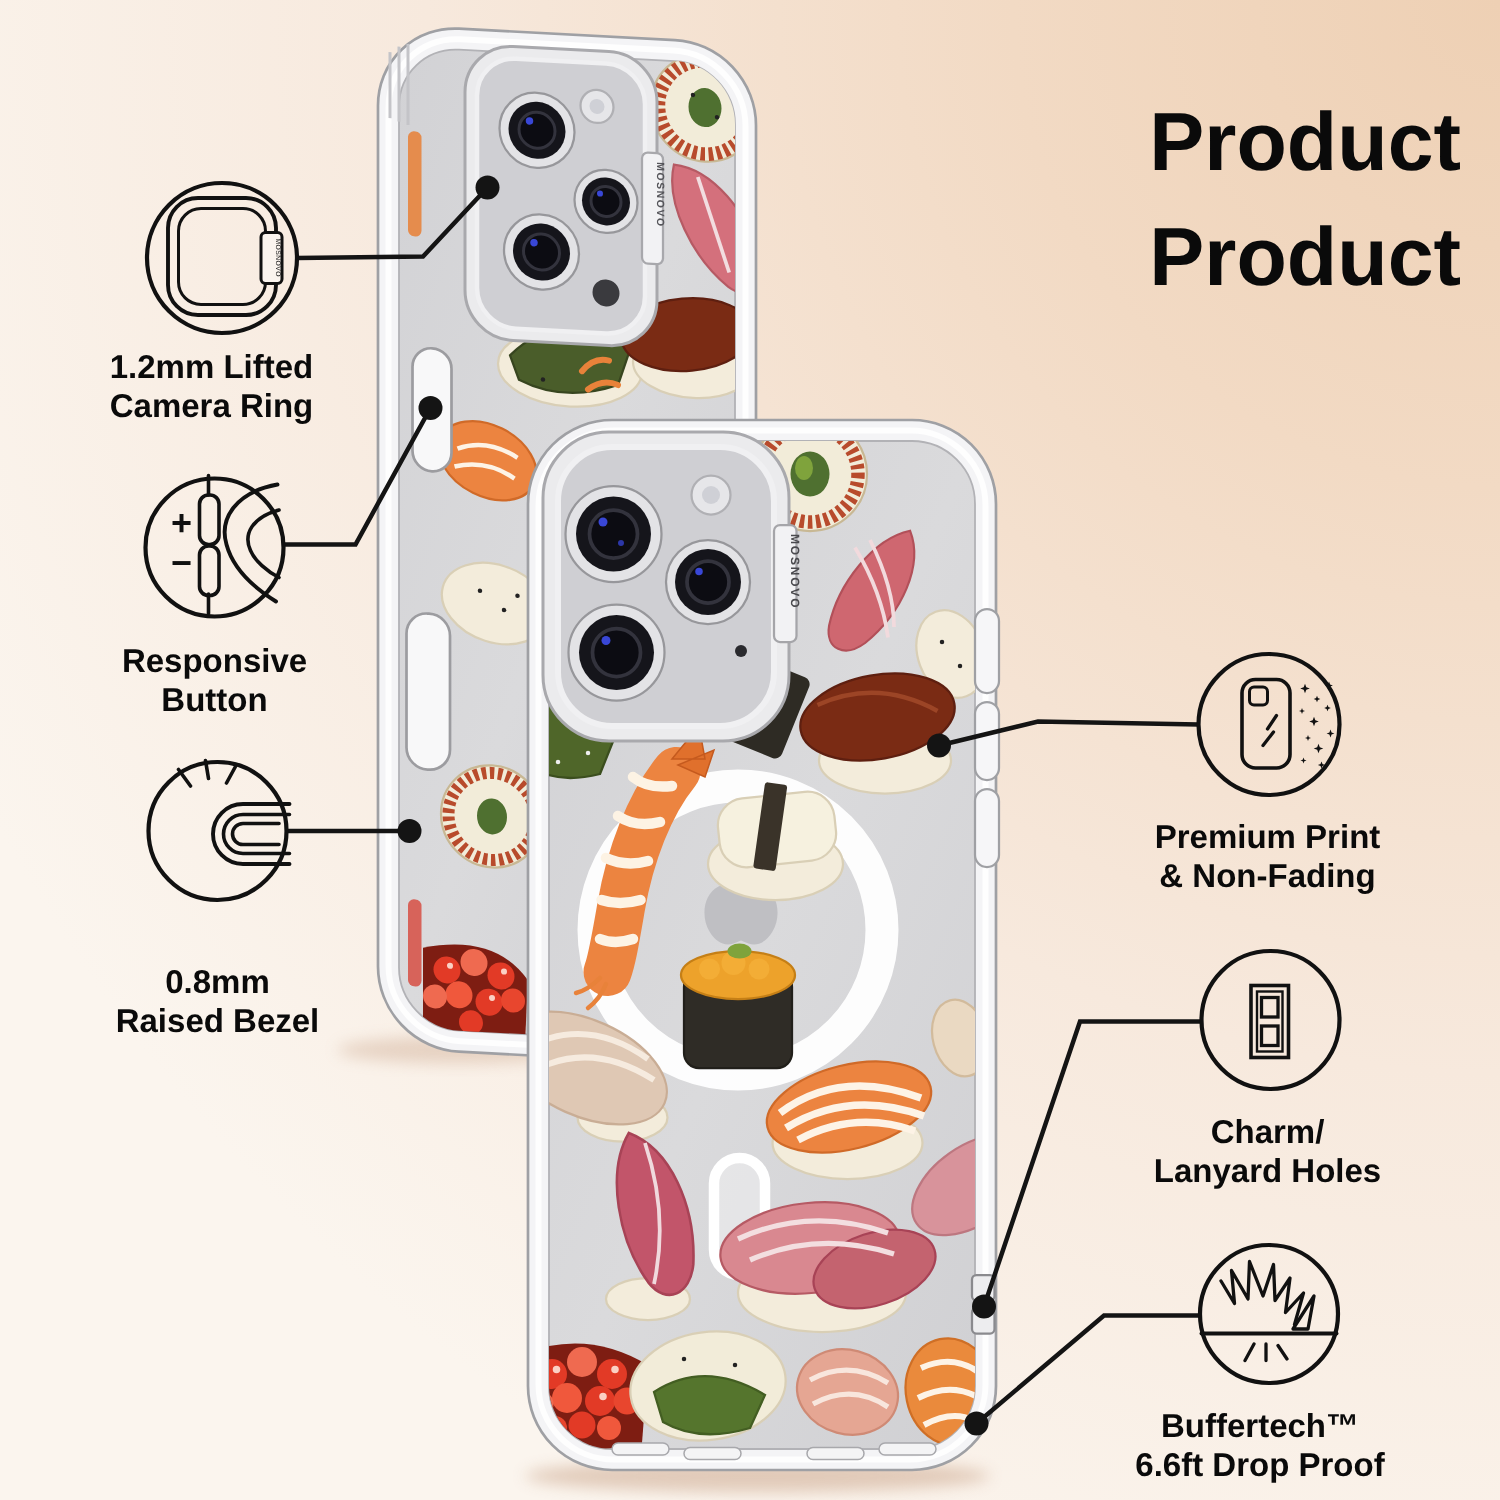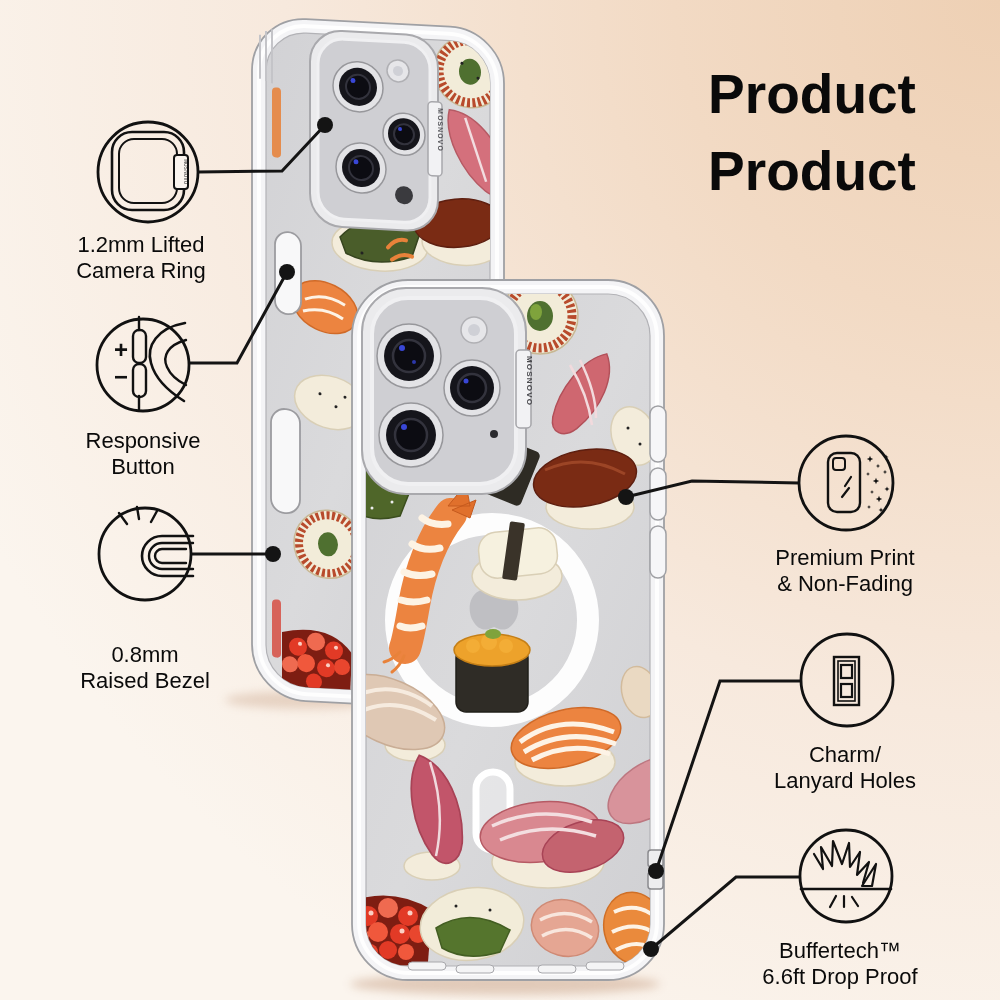--- a/index.html
+++ b/index.html
@@ -5,26 +5,26 @@
   html,body{margin:0;padding:0;}
   body{
     width:1000px;height:1000px;overflow:hidden;
     font-family:"Liberation Sans", sans-serif;
     background: radial-gradient(130% 130% at 100% 0%, #eed0b4 0%, #f2dac4 25%, #f7e9dd 55%, #fbf5ee 88%);
   }
   .stage{position:relative;width:1000px;height:1000px;}
   svg.scene{position:absolute;left:0;top:0;}
   .title{
     position:absolute;left:650px;top:56px;width:324px;
-    text-align:center;color:#0a0a0a;font-weight:700;
+    text-align:right;color:#0a0a0a;font-weight:700;
     font-size:55px;line-height:77px;letter-spacing:0px;
   }
   .label{
     position:absolute;width:220px;text-align:center;color:#0a0a0a;
-    font-weight:400;font-size:22px;line-height:26px;
+    font-weight:700;font-size:22px;line-height:26px;
   }
 </style>
 </head>
 <body>
 
 <div class="stage">
 
 <svg class="scene" width="1000" height="1000" viewBox="0 0 1000 1000">
   <defs>
     <linearGradient id="phoneBg" x1="0" y1="0" x2="1" y2="1">

